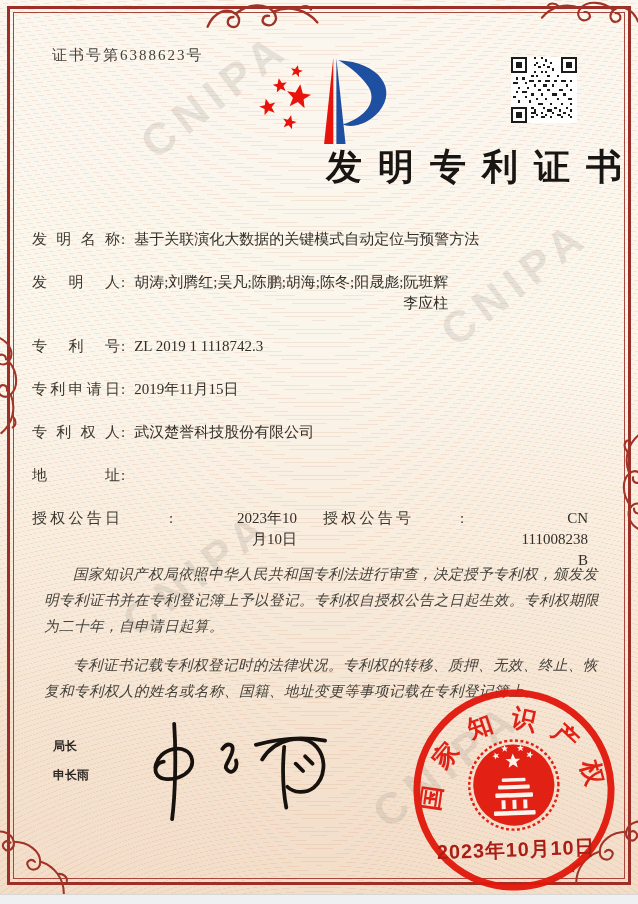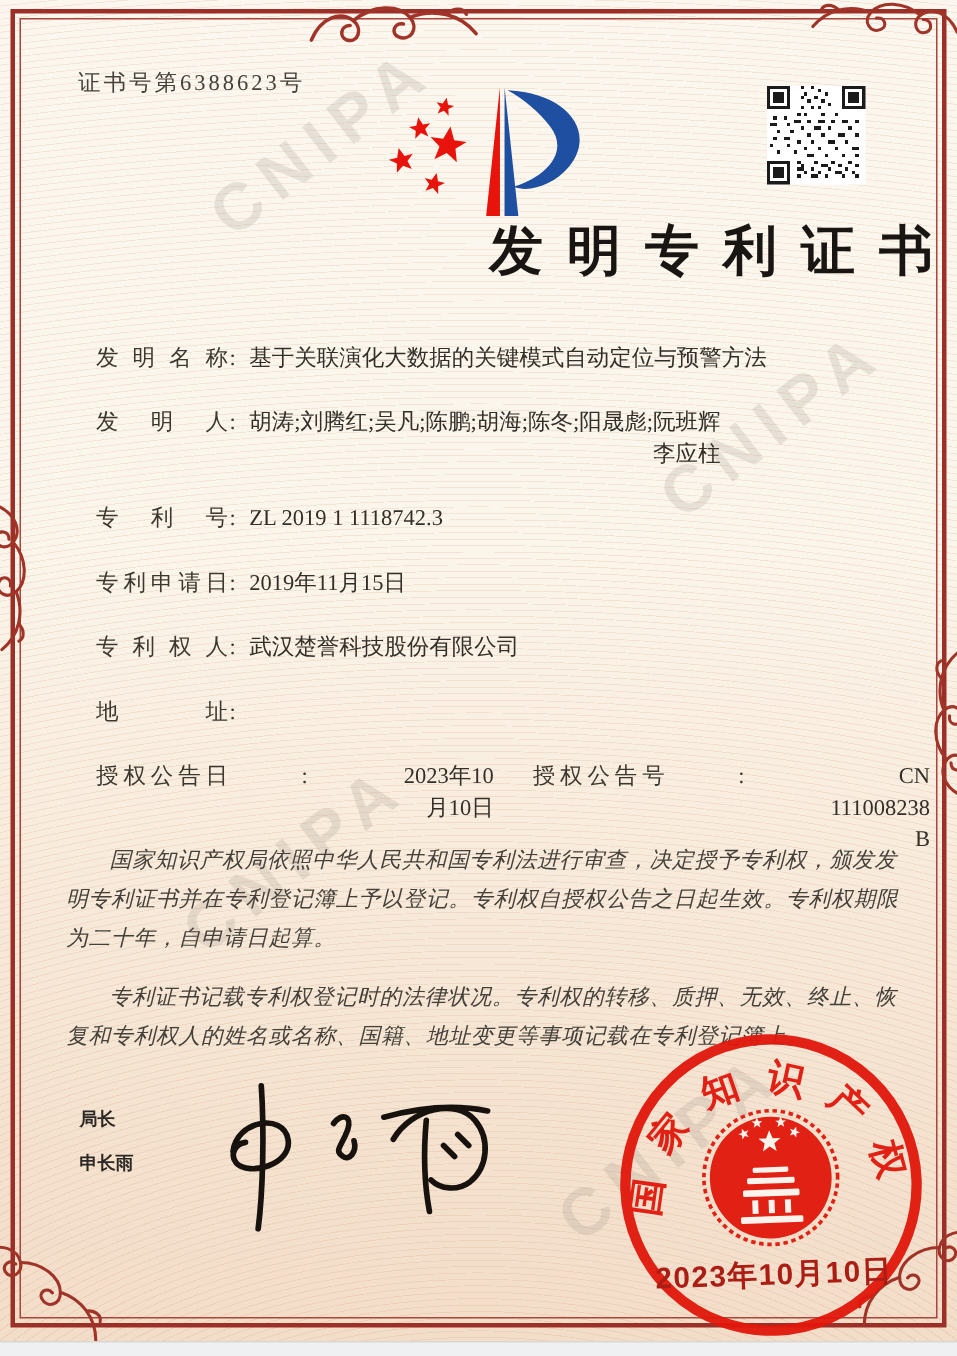--- a/index.html
+++ b/index.html
@@ -27,21 +27,21 @@
     font-weight:bold;font-size:44px;letter-spacing:8px;color:rgba(150,140,128,0.20);
     transform:rotate(-38deg);white-space:nowrap;pointer-events:none;
   }
   .cert-no{position:absolute;left:52px;top:46px;font-size:15px;color:#46423b;letter-spacing:2px;}
   .logo{position:absolute;left:238px;top:54px;width:164px;height:92px;}
   .qr{position:absolute;left:511px;top:57px;width:66px;height:66px;}
   .title{
     position:absolute;left:0;top:143px;width:100%;text-align:right;
     font-size:36px;font-weight:bold;color:#191512;letter-spacing:16px;padding-left:0;box-sizing:border-box;
   }
-  .fields{position:absolute;left:64px;top:229px;width:556px;color:#3c382f;font-size:15px;}
+  .fields{position:absolute;left:32px;top:229px;width:556px;color:#3c382f;font-size:15px;}
   .frow{display:flex;margin-bottom:22px;line-height:21px;}
   .flabel{
     display:inline-block;width:88px;flex:0 0 88px;
     text-align:justify;text-align-last:justify;color:#3c382f;
   }
   .colon{flex:0 0 auto;margin:0 9px 0 1px;}
   .fvalue{white-space:pre-line;color:#332f28;text-align:right;}
   .grant-pair{display:flex;gap:48px;}
   .grant-pair + .grant-pair{margin-left:26px;}
   .paras{

